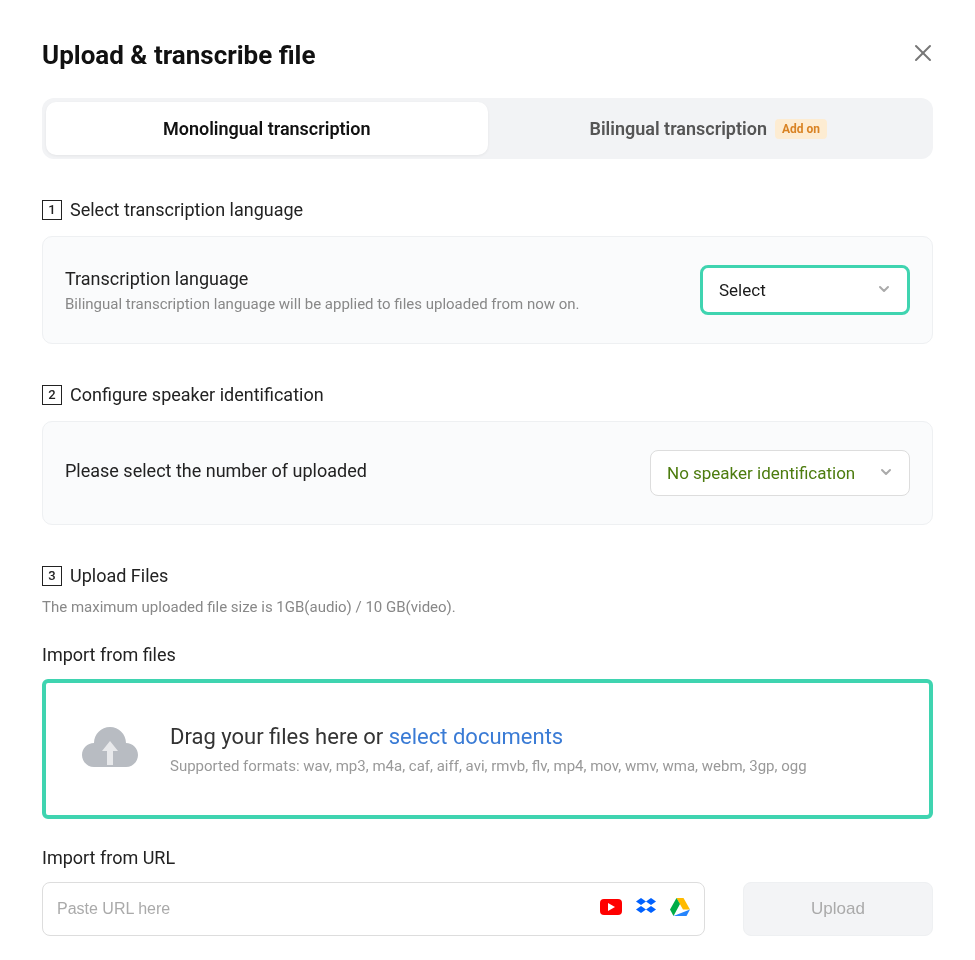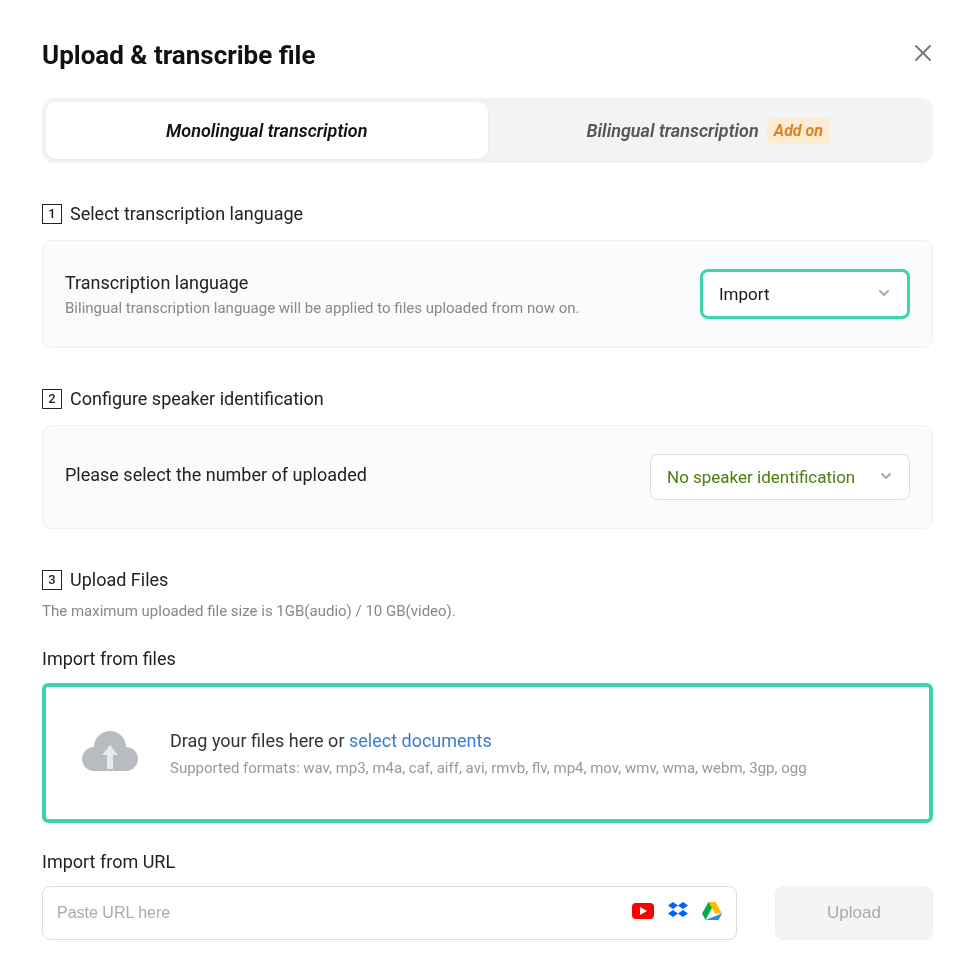--- a/index.html
+++ b/index.html
@@ -31,21 +31,20 @@
     background: none;
     border: none;
     line-height: 1;
   }
   .tabs {
     display: flex;
     background: #f2f3f5;
     border-radius: 12px;
     padding: 4px;
     margin-bottom: 40px;
-    font-style: italic;
   }
   .tab {
     flex: 1;
     text-align: center;
     padding: 16px 10px;
     border-radius: 10px;
     font-size: 18px;
     font-weight: 600;
     color: #555;
     cursor: pointer;
@@ -55,21 +54,21 @@
     gap: 8px;
   }
   .tab.active {
     background: #fff;
     color: #111;
     box-shadow: 0 1px 3px rgba(0,0,0,0.06);
   }
   .badge {
     background: #fdecd2;
     color: #d98324;
-    font-size: 16px;
+    font-size: 12px;
     font-weight: 700;
     padding: 3px 7px;
     border-radius: 4px;
   }
   .step-label {
     display: flex;
     align-items: center;
     gap: 8px;
     font-size: 18px;
     color: #222;
@@ -143,21 +142,21 @@
     align-items: center;
     gap: 32px;
     margin-bottom: 28px;
     cursor: pointer;
   }
   .cloud-icon {
     color: #b8bcc2;
     flex-shrink: 0;
   }
   .drop-text .line1 {
-    font-size: 18px;
+    font-size: 22px;
     color: #333;
     margin-bottom: 8px;
   }
   .drop-text .link {
     color: #3a7bd5;
   }
   .drop-text .line2 {
     font-size: 15px;
     color: #999;
   }
@@ -184,21 +183,21 @@
     color: #333;
     background: transparent;
   }
   .url-input::placeholder { color: #aaa; }
   .url-icons {
     display: flex;
     align-items: center;
     gap: 14px;
   }
   .upload-btn {
-    width: 158px;
+    width: 190px;
     background: #f3f4f6;
     border: 1px solid #eef0f2;
     border-radius: 8px;
     color: #aaa;
     font-size: 17px;
     cursor: pointer;
   }
 </style>
 </head>
 <body>
@@ -226,21 +225,21 @@
 <div class="step-label">
   <span class="step-num">1</span>
   <span>Select transcription language</span>
 </div>
 <div class="panel">
   <div class="panel-text">
     <div class="panel-title">Transcription language</div>
     <div class="panel-sub">Bilingual transcription language will be applied to files uploaded from now on.</div>
   </div>
   <div class="select highlight">
-    <span>Import</span>
+    <span>Select</span>
     <span class="chev">
       <svg width="14" height="14" viewBox="0 0 14 14" fill="none" stroke="#aaa" stroke-width="2" stroke-linecap="round" stroke-linejoin="round">
           <polyline points="3 5 7 9 11 5"></polyline>
         </svg>
     </span>
   </div>
 </div>
 
 <div class="step-label">
   <span class="step-num">2</span>

